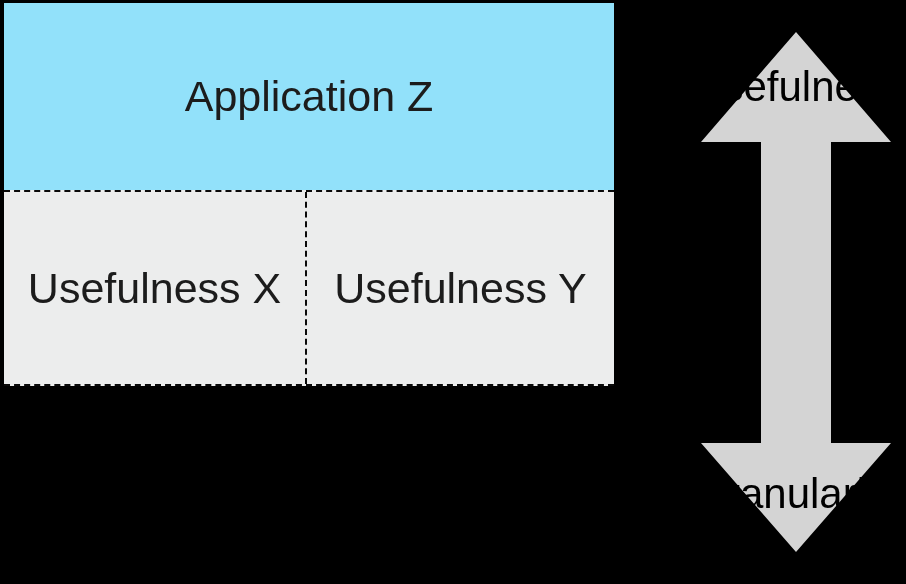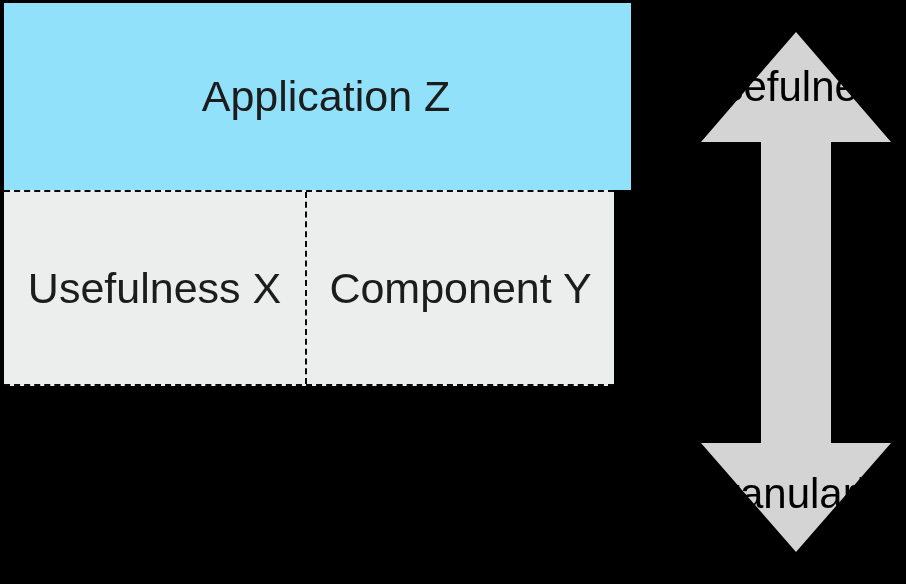--- a/index.html
+++ b/index.html
@@ -18,21 +18,20 @@
   .app-box {
     position: absolute;
     left: 4px;
     top: 3px;
     width: 610px;
     height: 187px;
     background: var(--application-fill, #92E1FA);
     display: flex;
     align-items: center;
     justify-content: center;
-    padding-left: 17px;
   }
   .app-box .box-label {
     font-size: 43px;
     color: var(--box-text, #1C1C1C);
     white-space: nowrap;
   }
   .components-row {
     position: absolute;
     left: 4px;
     top: 190px;
@@ -92,21 +91,21 @@
 
   <div class="app-box">
     <span class="box-label">Application Z</span>
   </div>
 
   <div class="components-row">
     <div class="component-box first">
       <span class="box-label">Usefulness X</span>
     </div>
     <div class="component-box second">
-      <span class="box-label">Component Y</span>
+      <span class="box-label">Usefulness Y</span>
     </div>
   </div>
 
   <svg class="arrow-svg" viewBox="0 0 906 584" xmlns="http://www.w3.org/2000/svg" aria-hidden="true">
     <polygon class="arrow-shape" points="796,32 891,142 831,142 831,443 891,443 796,552 701,443 761,443 761,142 701,142"></polygon>
   </svg>
 
   <div class="axis-label top">Usefulness</div>
 
   <div class="axis-label bottom">Granularity</div>

